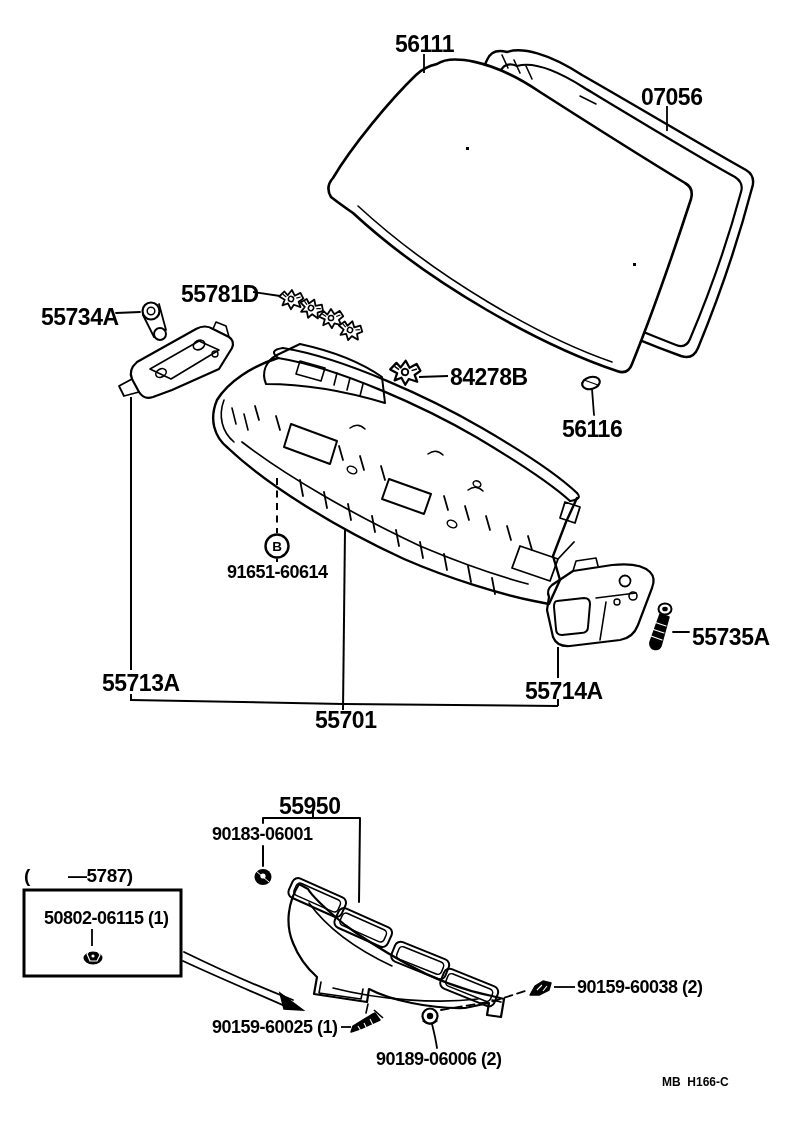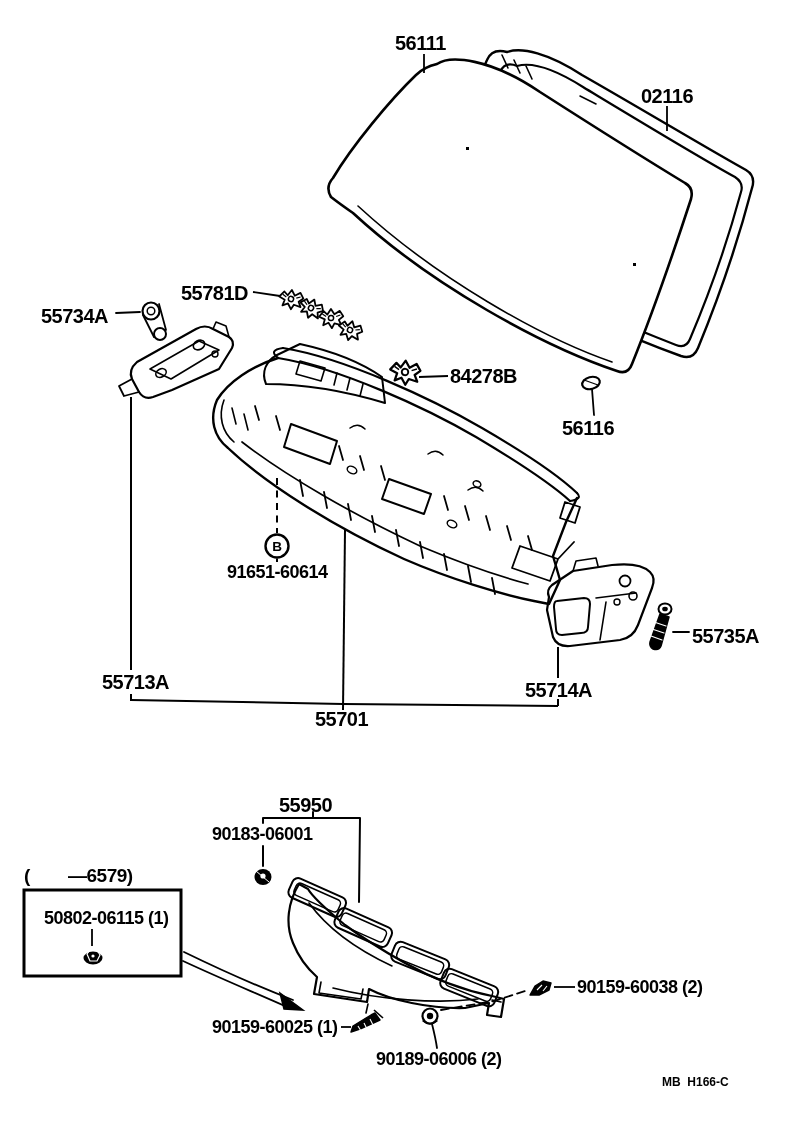--- a/index.html
+++ b/index.html
@@ -1,21 +1,21 @@
 <!DOCTYPE html>
 <html><head>
 <meta charset="utf-8">
 <style>
   html,body{margin:0;padding:0;background:#fff;}
   .stage{position:relative;width:800px;height:1130px;background:#fff;overflow:hidden;
          font-family:"Liberation Sans",sans-serif;}
   .stage svg{position:absolute;left:0;top:0;}
   .lbl{position:absolute;font-weight:bold;color:#000;line-height:1;white-space:pre;
        letter-spacing:-0.5px;}
-  .fs20{font-size:20px;}
+  .fs20{font-size:23px;}
   .fs19{font-size:19px;}
   .fs18{font-size:18px;text-align:right;}
   .fs16{font-size:12px;letter-spacing:0;}
 </style>
 </head>
 <body>
 
 <div class="stage">
 
 <svg width="800" height="1130" viewBox="0 0 800 1130">
@@ -204,32 +204,32 @@
   </g>
 
   <g stroke-linejoin="round">
     <path d="M 530,995 L 535,986 L 543,981 L 551,983 L 549,990 L 539,995 Z" fill="#000" stroke="#000" stroke-width="1.4"></path>
     <path d="M 537,990 L 542,985 M 543,991 L 547,986" stroke="#fff" stroke-width="1.1" fill="none"></path>
     <path d="M 554,987 L 575,987" stroke="#000" stroke-width="1.8" fill="none"></path>
   </g>
 </svg>
 
 <div class="lbl fs20" style="left:395px;top:33px">56111</div>
-<div class="lbl fs20" style="left:641px;top:86px">02116</div>
+<div class="lbl fs20" style="left:641px;top:86px">07056</div>
 <div class="lbl fs20" style="left:181px;top:283px">55781D</div>
 <div class="lbl fs20" style="left:41px;top:306px">55734A</div>
 <div class="lbl fs20" style="left:450px;top:366px">84278B</div>
 <div class="lbl fs20" style="left:562px;top:418px">56116</div>
 <div class="lbl fs18" style="left:227px;top:563px">91651-60614</div>
 <div class="lbl fs20" style="left:102px;top:672px">55713A</div>
 <div class="lbl fs20" style="left:525px;top:680px">55714A</div>
 <div class="lbl fs20" style="left:692px;top:626px">55735A</div>
 <div class="lbl fs20" style="left:315px;top:709px">55701</div>
 <div class="lbl fs20" style="left:279px;top:795px">55950</div>
 <div class="lbl fs18" style="left:212px;top:825px">90183-06001</div>
-<div class="lbl fs19" style="left:24px;top:866px">(        —6579)</div>
+<div class="lbl fs19" style="left:24px;top:866px">(        —5787)</div>
 <div class="lbl fs18" style="left:44px;top:909px">50802-06115 (1)</div>
 <div class="lbl fs18" style="left:212px;top:1018px">90159-60025 (1)</div>
 <div class="lbl fs18" style="left:376px;top:1050px">90189-06006 (2)</div>
 <div class="lbl fs18" style="left:577px;top:978px">90159-60038 (2)</div>
 <div class="lbl fs16" style="left:662px;top:1076px">MB  H166-C</div>
 
 </div>
 
 </body></html>

